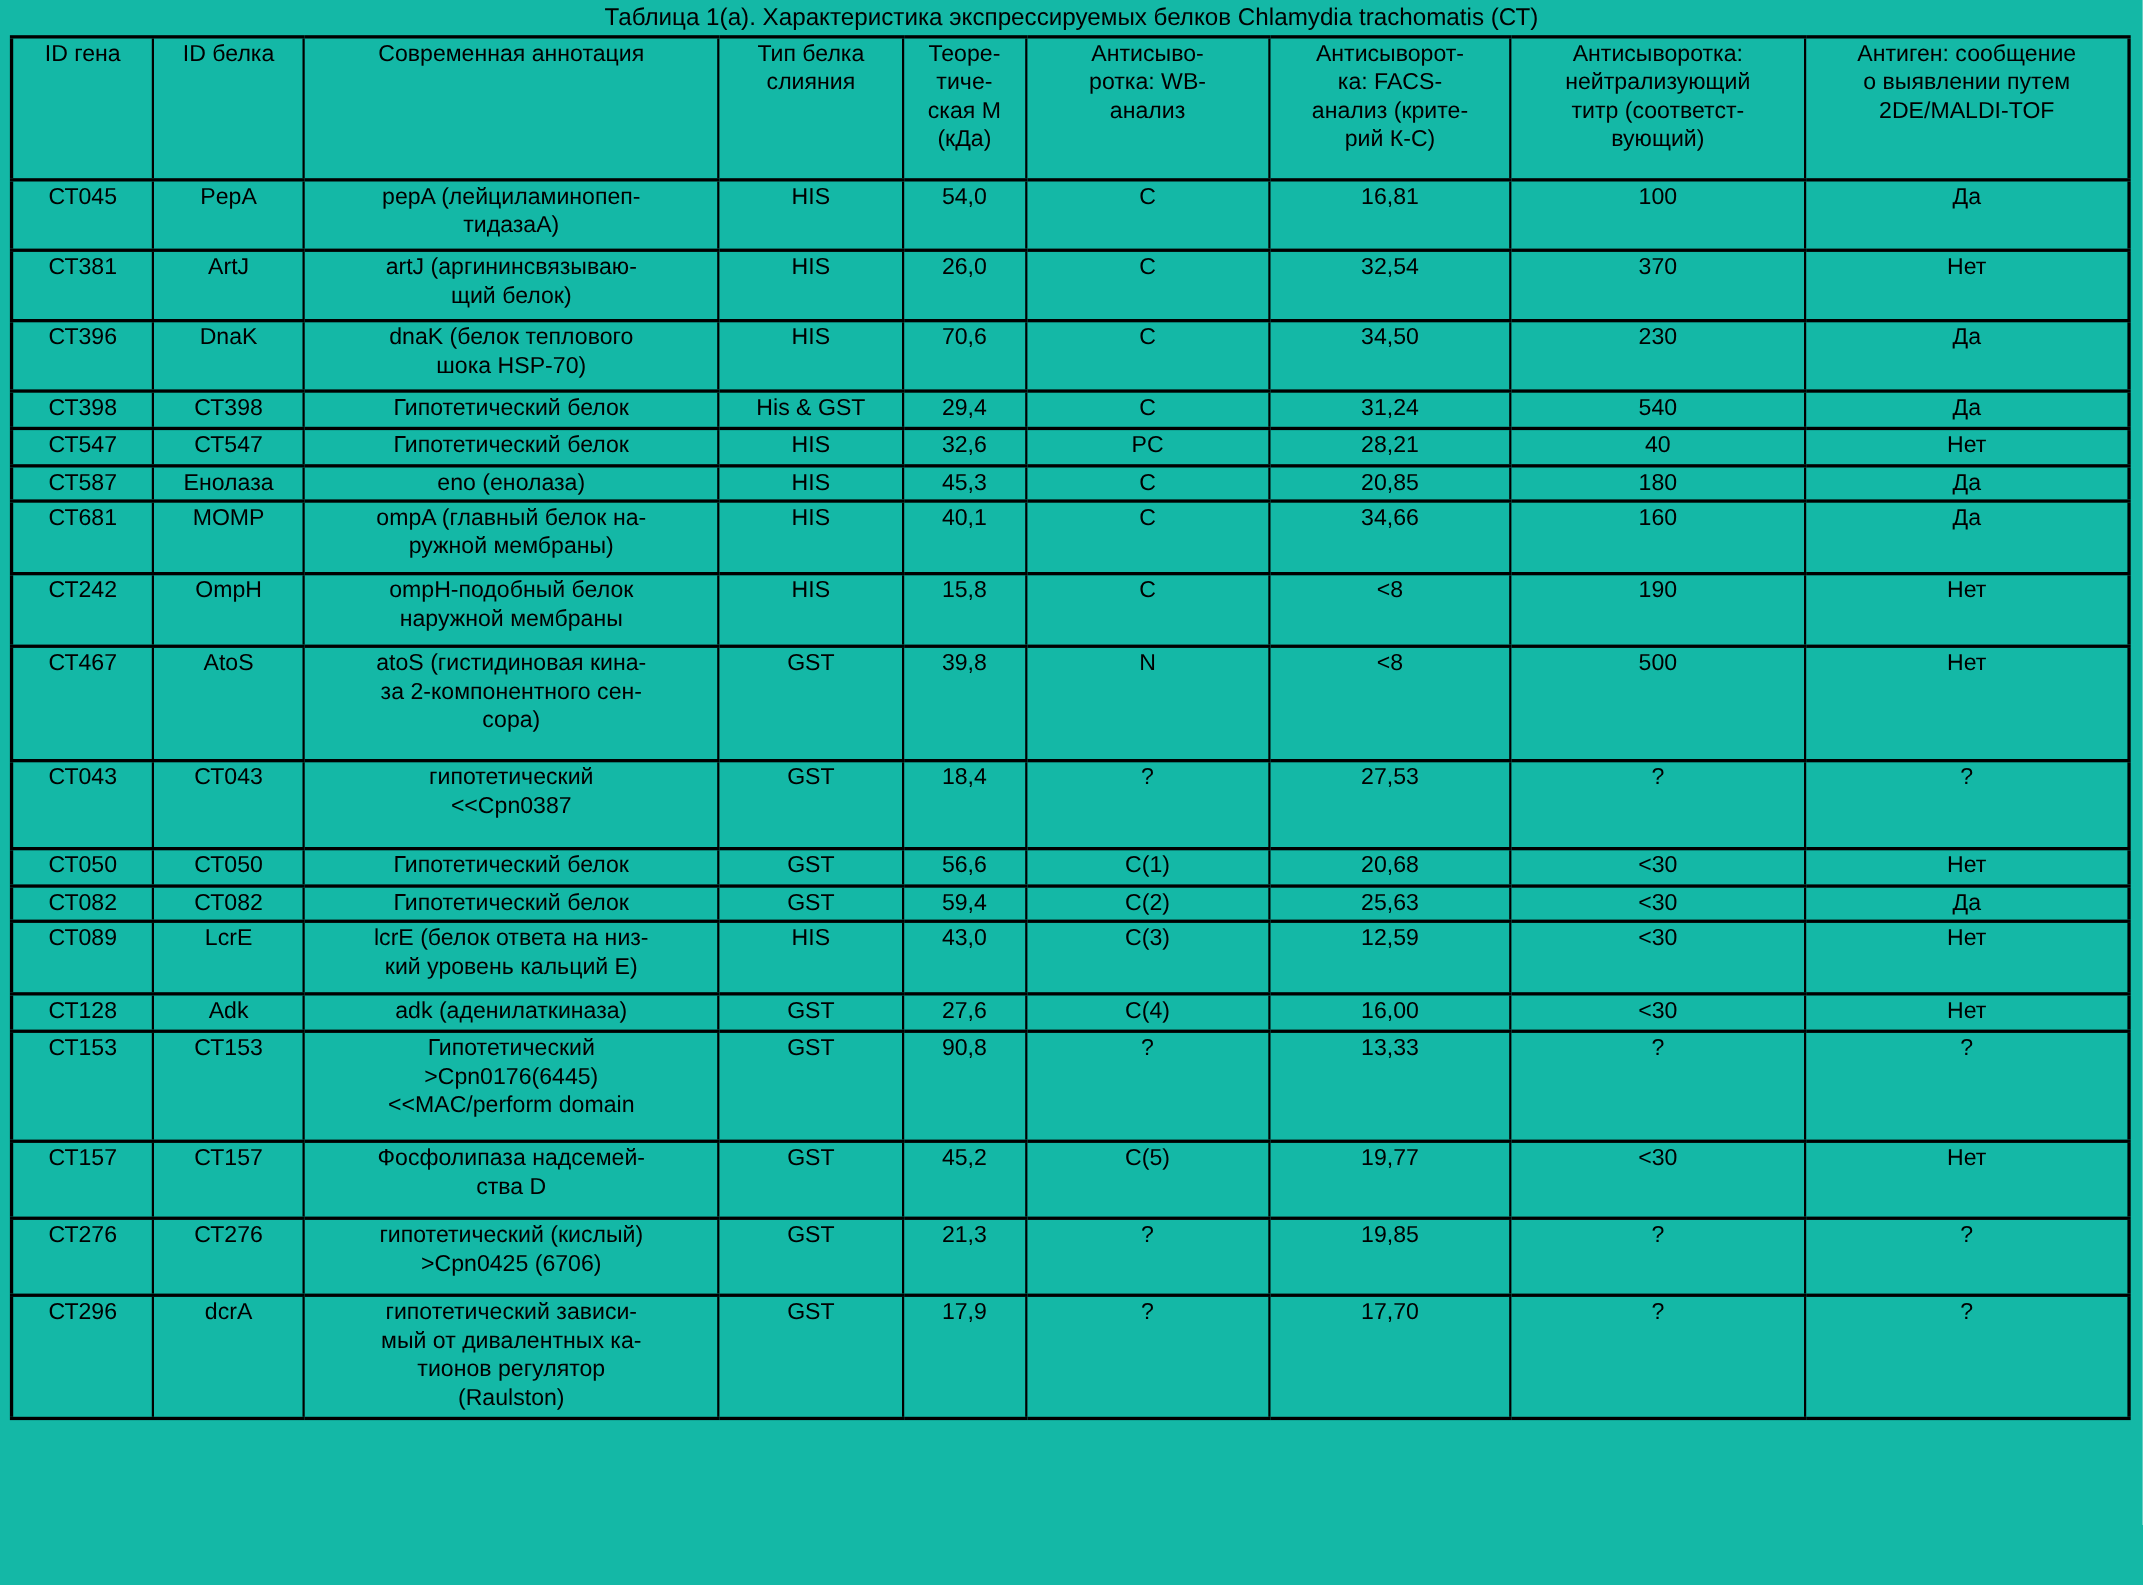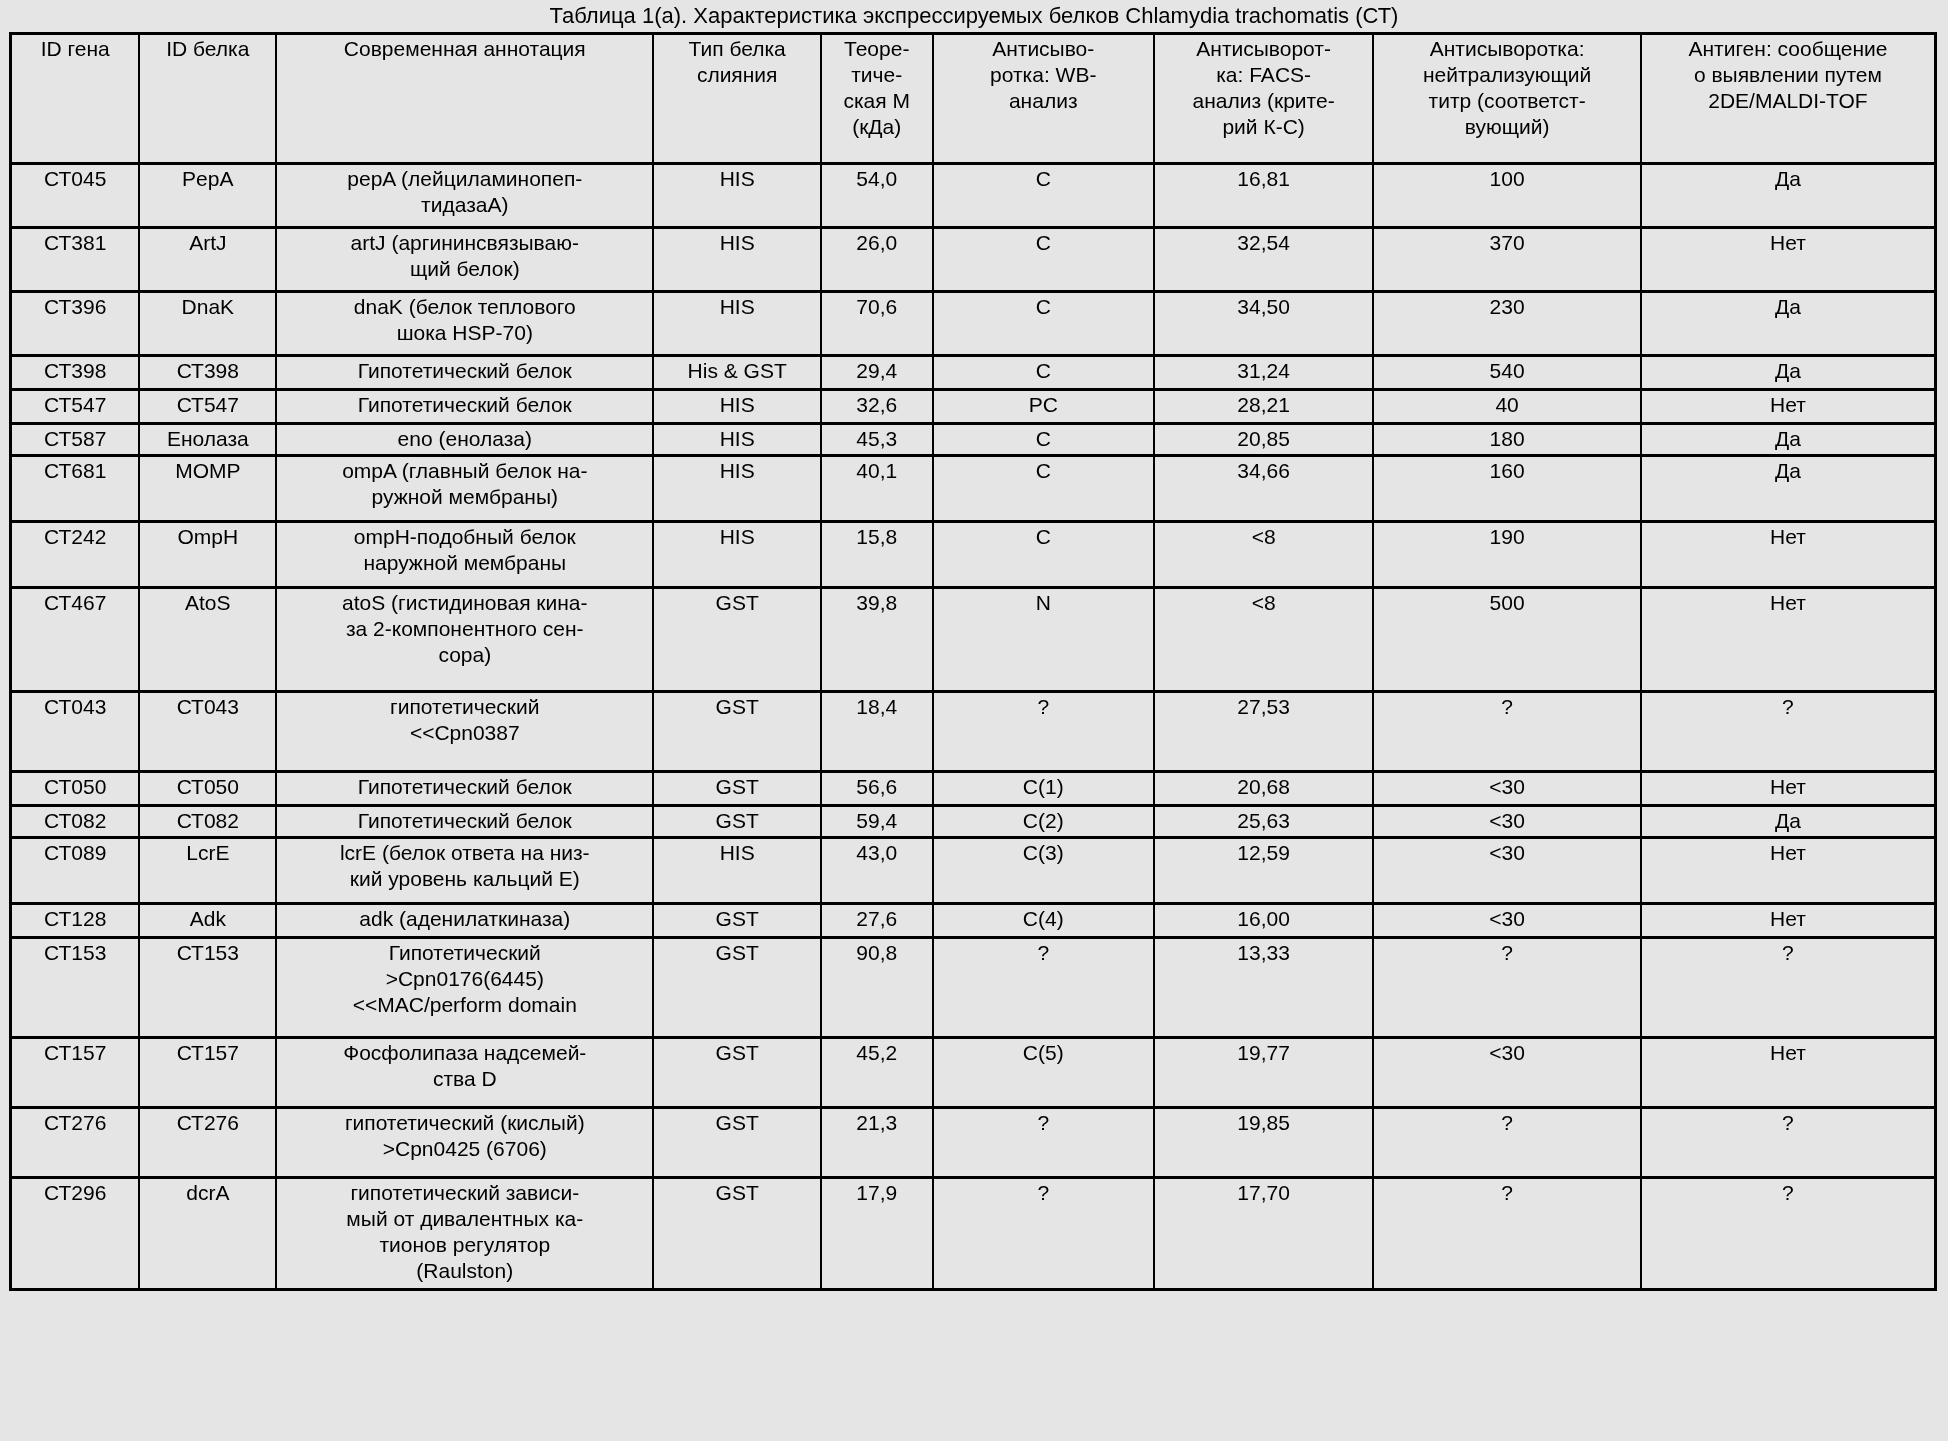--- a/index.html
+++ b/index.html
@@ -7,21 +7,21 @@
     padding: 0;
     background: #ffffff;
     color: #000000;
     font-family: "Liberation Sans", sans-serif;
   }
   .page {
     width: 1948px;
     height: 1441px;
     box-sizing: border-box;
     padding: 3px 9px 0 9px;
-    background: #e5e5e5;
+    background: #14b8a6;
     overflow: hidden;
   }
   .table-title {
     text-align: center;
     font-size: 22px;
     line-height: 26px;
     padding-bottom: 3px;
     white-space: nowrap;
   }
   table.protein-table {

